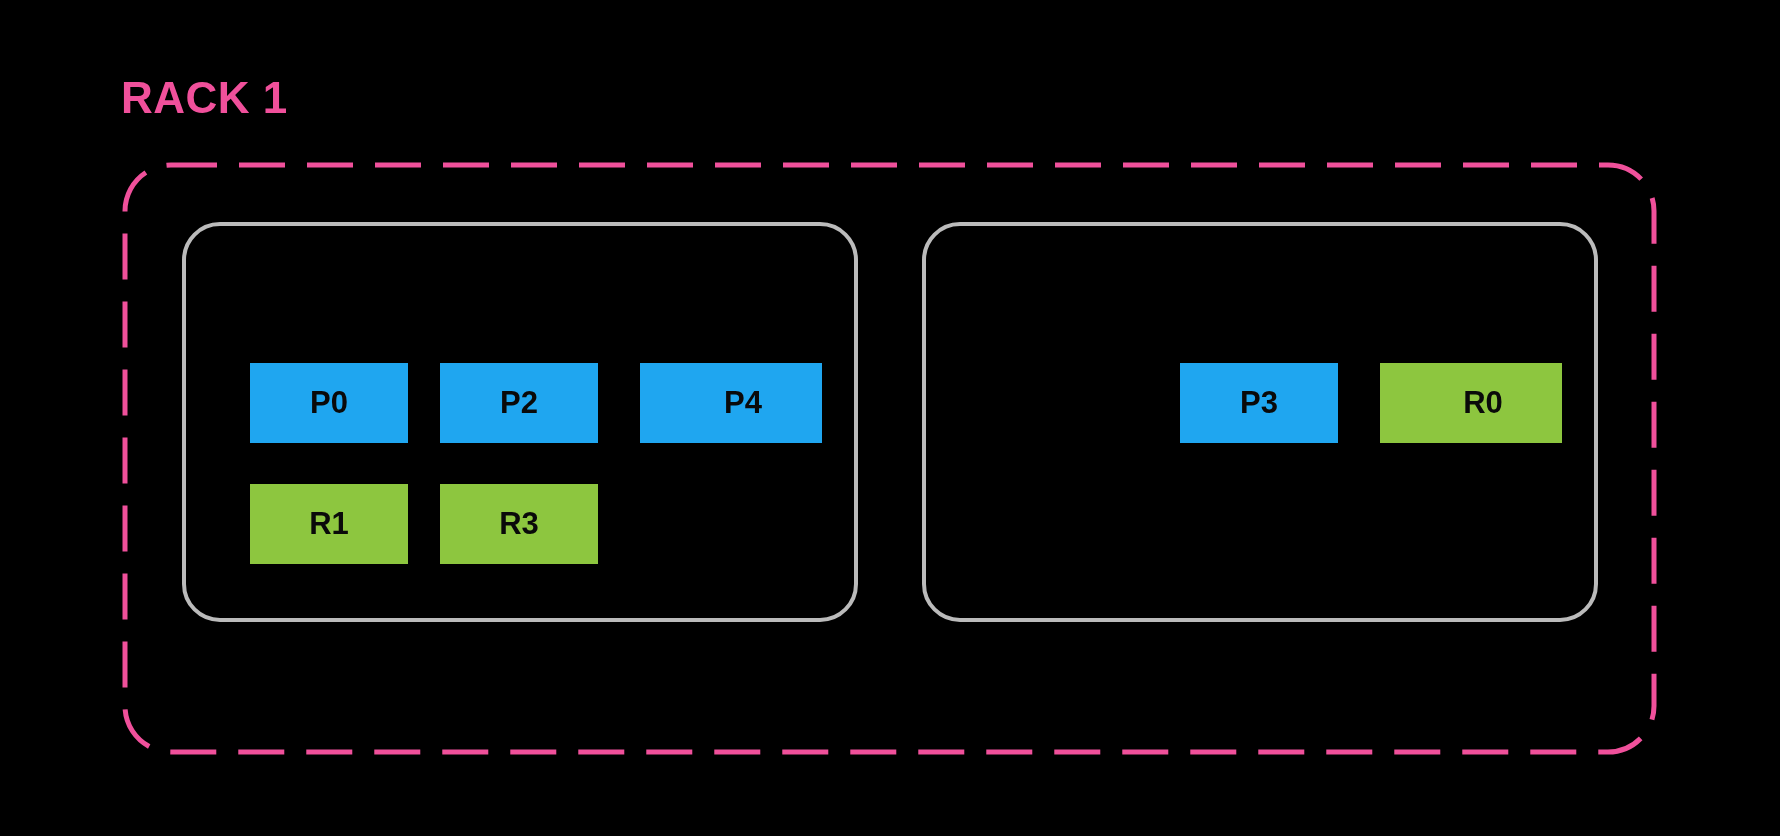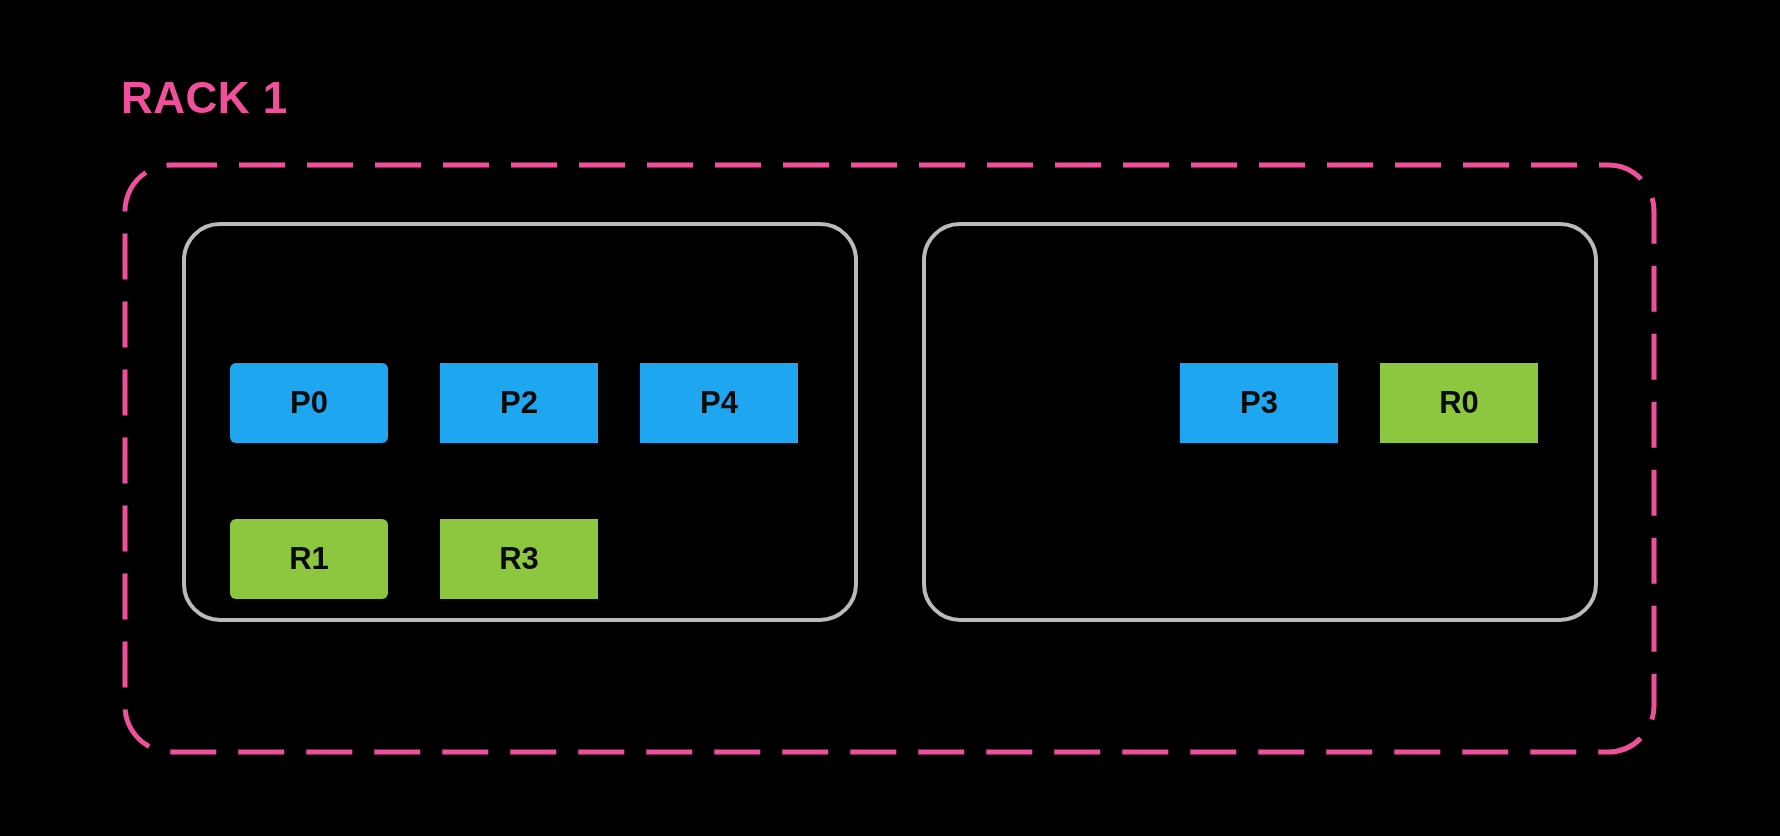--- a/index.html
+++ b/index.html
@@ -63,25 +63,25 @@
     display: flex;
     align-items: center;
     justify-content: center;
     font-size: 31px;
     font-weight: 700;
     color: var(--slot_label, #0a0a0a);
   }
   .slot.primary { background: var(--primary_blue, #1fa6f0); }
   .slot.replica { background: var(--replica_green, #8dc63f); }
   
-  .c1 { left: 44px; border-radius: 6px; }
+  .c1 { left: 64px; }
   .c2 { left: 254px; }
-  .c3 { left: 454px; }
+  .c3 { left: 454px; padding-left: 24px; }
   .r1 { top: 137px; }
-  .r2 { top: 258px; margin-top: 35px; }
+  .r2 { top: 258px; }
 </style>
 </head>
 <body>
 
 <div class="stage">
 
   <div class="rack-title">RACK 1</div>
 
   <div class="rack-boundary">
     <svg viewBox="0 0 1535 593" preserveAspectRatio="none">

